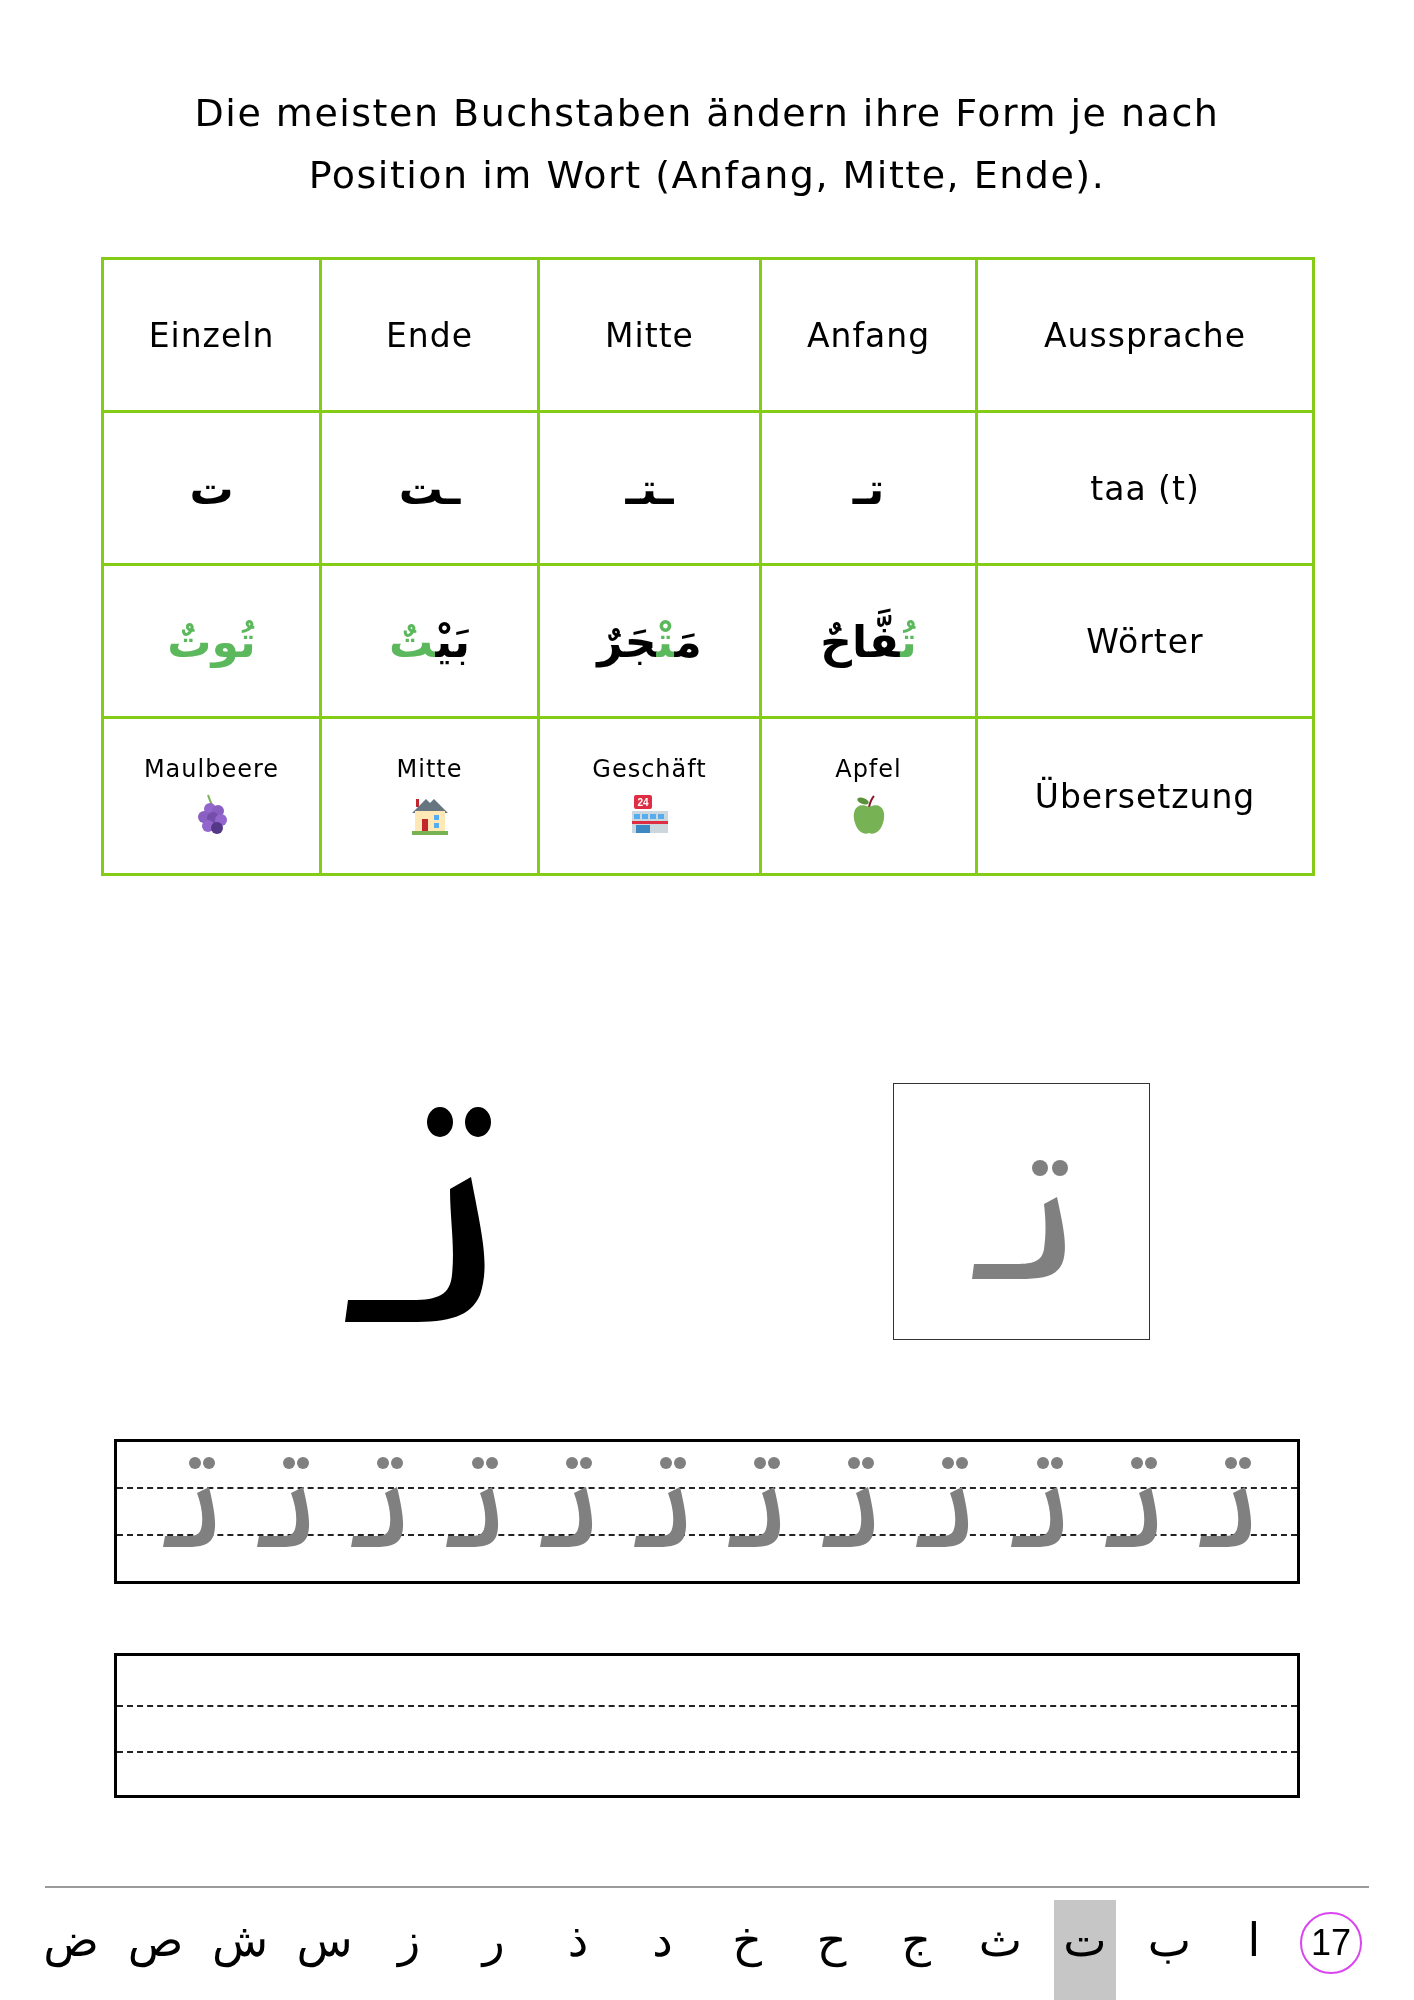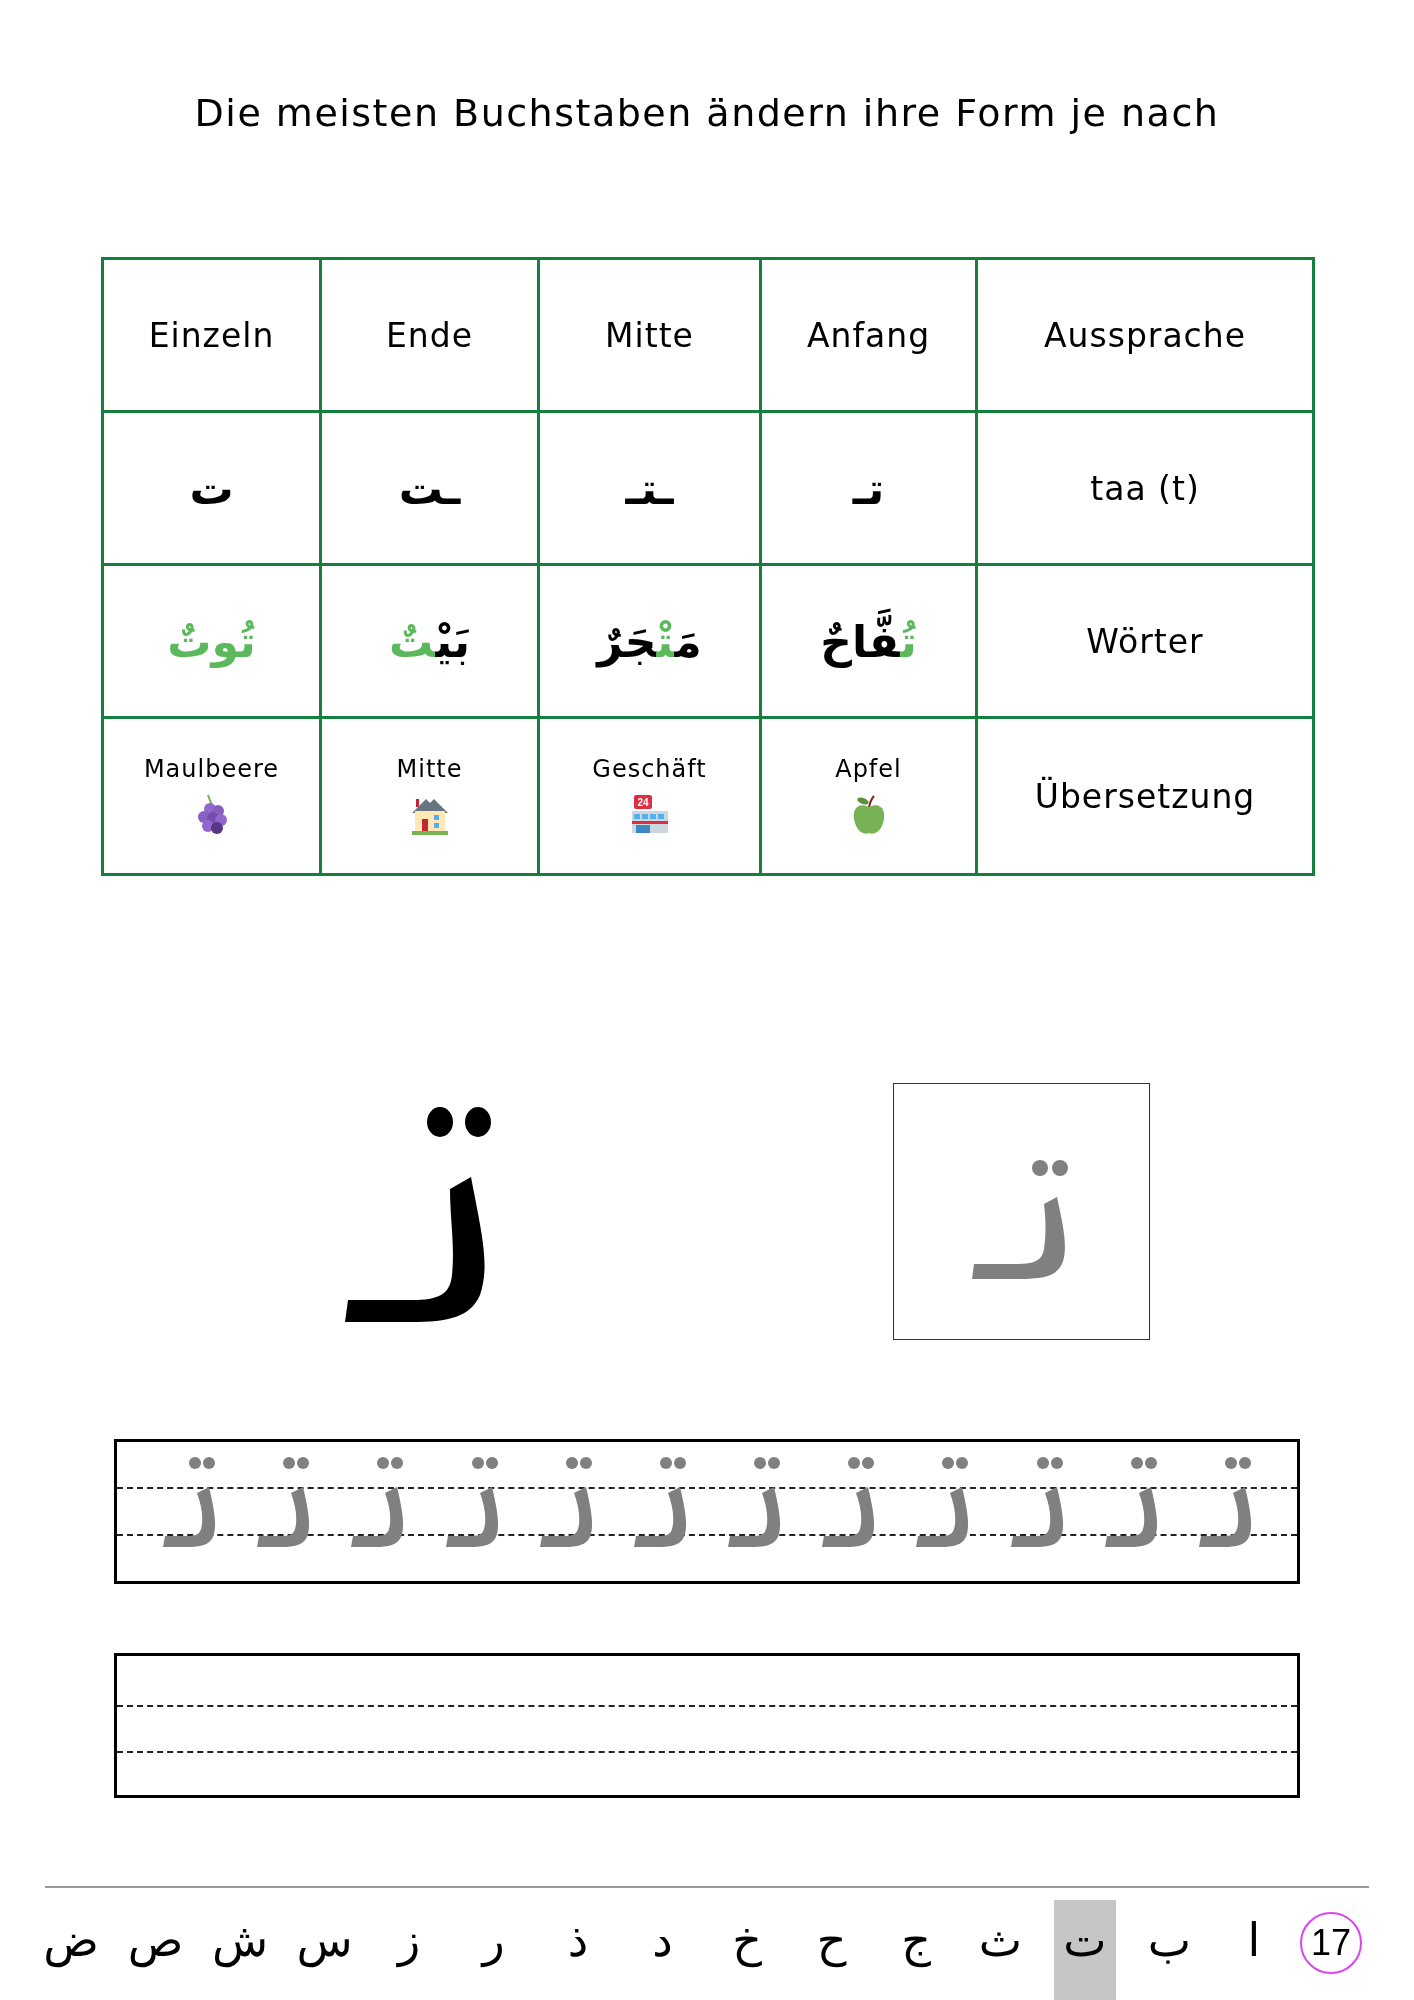--- a/index.html
+++ b/index.html
@@ -2,21 +2,21 @@
 <html><head>
 <meta charset="utf-8">
 <style>
   html, body { margin:0; padding:0; background:#ffffff; }
   body { width:1414px; height:2000px; position:relative; overflow:hidden; font-family:"DejaVu Sans", sans-serif; color:#000; }
 
   .intro { position:absolute; left:0; top:82px; width:1414px; text-align:center; font-size:38px; line-height:62px; letter-spacing:1.5px; }
   .intro div { white-space:nowrap; }
 
   table.letters { position:absolute; left:101px; top:257px; width:1211px; border-collapse:collapse; table-layout:fixed; }
-  table.letters td { border:3px solid #15803d; text-align:center; vertical-align:middle; padding:0; }
+  table.letters td { border:3px solid #84cc16; text-align:center; vertical-align:middle; padding:0; }
   table.letters tr.r1 td, table.letters tr.r2 td, table.letters tr.r3 td { height:150px; }
   table.letters tr.r4 td { height:154px; }
   .hdr { font-size:33px; letter-spacing:1px; }
   .ar { font-family:"DejaVu Sans", sans-serif; font-size:44px; font-weight:bold; direction:rtl; }
   .word { font-family:"DejaVu Sans", sans-serif; font-size:44px; font-weight:bold; direction:rtl; }
   .word .g { color:#5cb85c; }
   .tr-label { font-size:24px; letter-spacing:1px; display:block; }
   .emoji { display:block; margin:10px auto 0; width:44px; height:44px; }
 
   .big-letter { position:absolute; left:300px; top:1085px; width:230px; height:240px; }
@@ -31,20 +31,21 @@
   .alphabet { position:absolute; left:50px; top:1900px; width:1260px; height:100px; display:flex; flex-direction:row-reverse; justify-content:space-between; align-items:flex-start; }
   .alpha-item { width:62px; height:100px; text-align:center; font-family:"DejaVu Serif", serif; font-size:46px; line-height:80px; }
   .alpha-item.active { background:#c6c6c6; }
   .page-num { position:absolute; left:1300px; top:1912px; width:62px; height:62px; border:2px solid #d946ef; border-radius:50%; box-sizing:border-box; text-align:center; line-height:58px; font-family:"Liberation Sans", sans-serif; font-size:36px; }
 </style>
 </head>
 <body>
 
 <div class="intro">
   <div>Die meisten Buchstaben ändern ihre Form je nach</div>
+  <div>Position im Wort (Anfang, Mitte, Ende).</div>
 </div>
 
 <table class="letters">
   <colgroup>
     <col style="width:218px">
       <col style="width:218px">
       <col style="width:222px">
       <col style="width:216px">
       <col style="width:337px">
   </colgroup>

